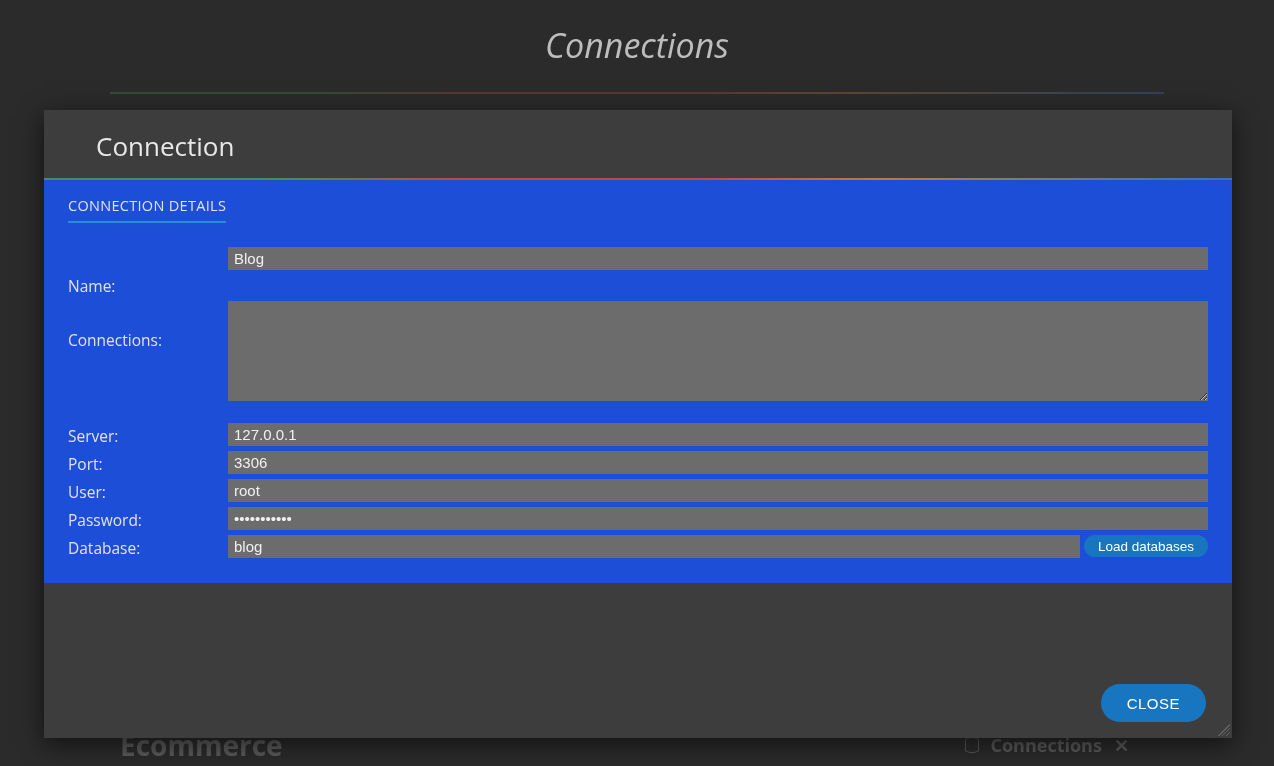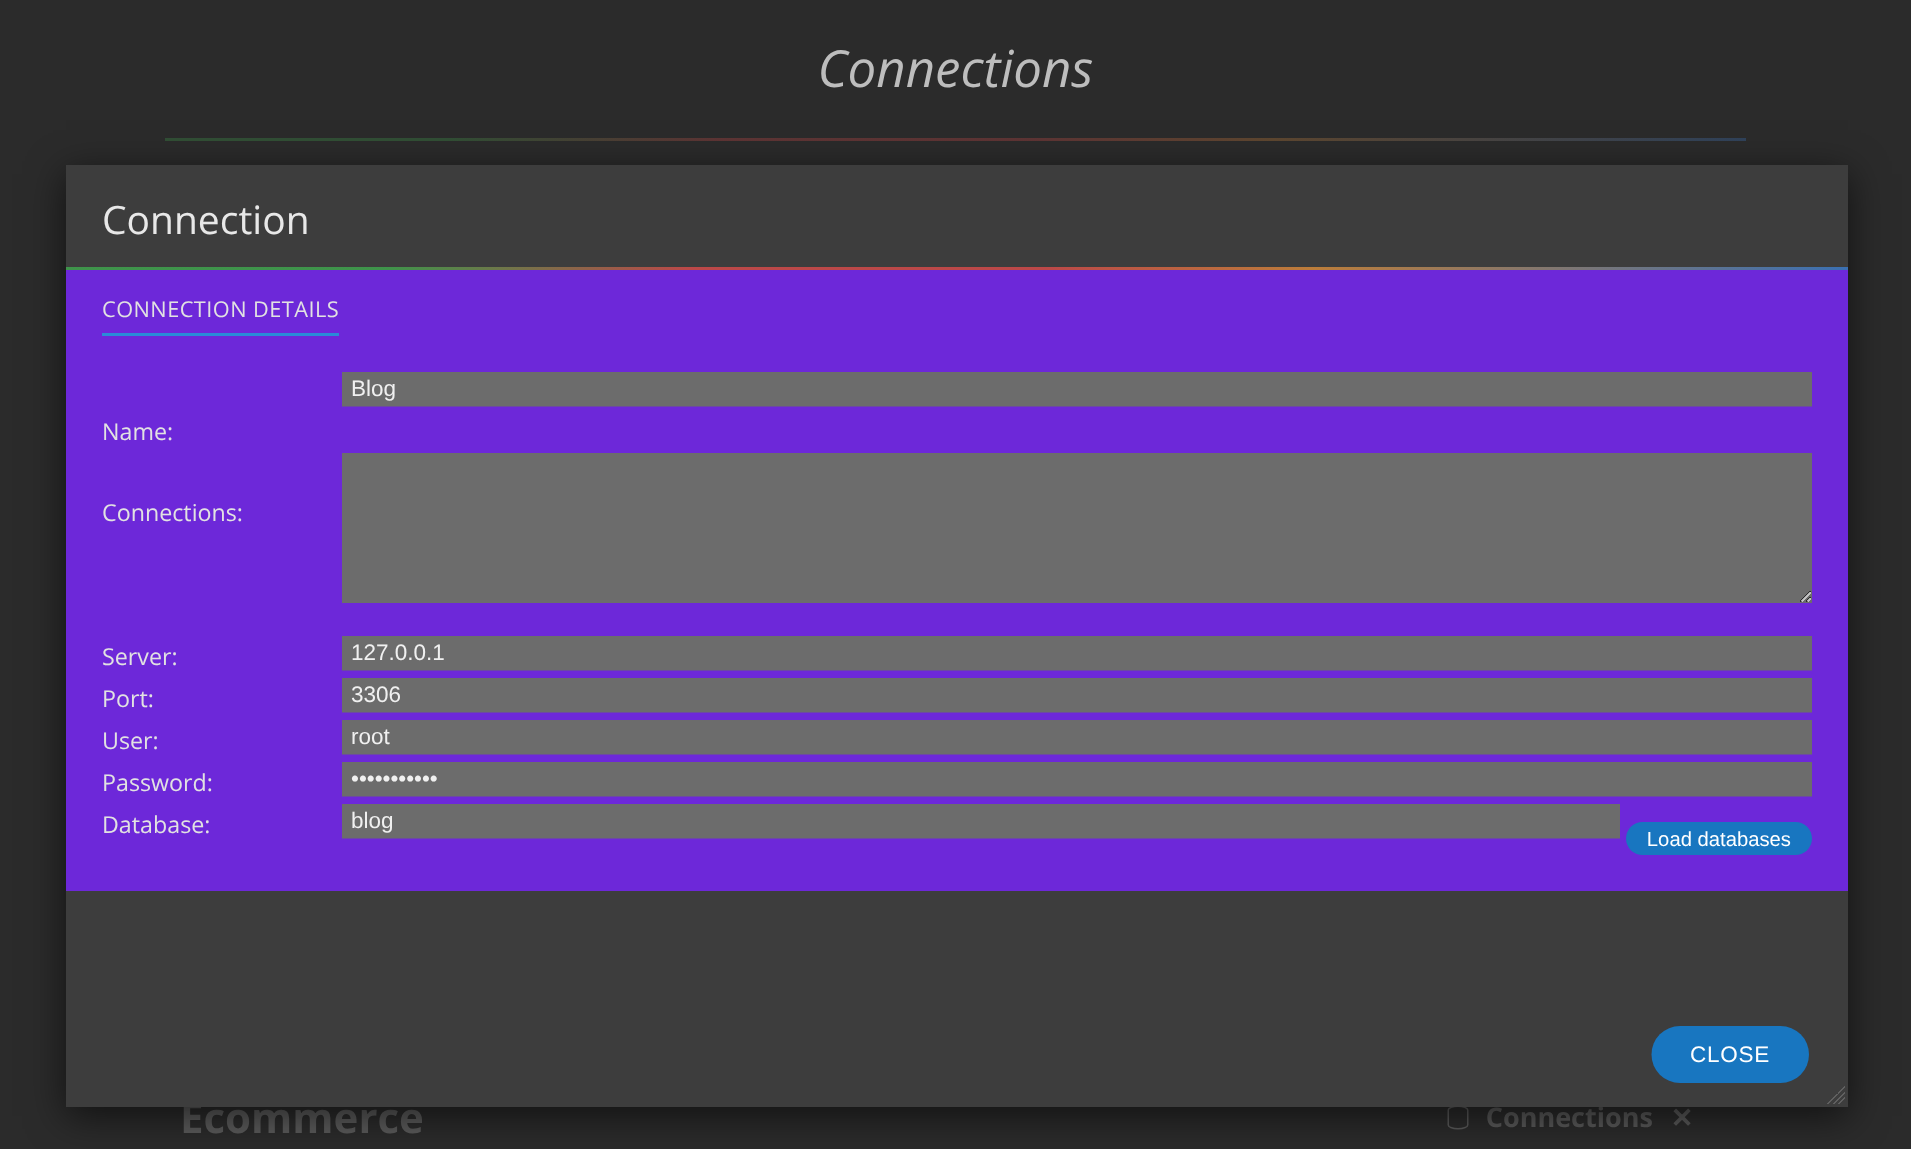--- a/index.html
+++ b/index.html
@@ -63,28 +63,29 @@
     width: 1188px; height: 628px;
     background: #3d3d3d;
     box-shadow: 0 6px 24px rgba(0,0,0,0.6);
     display: flex; flex-direction: column;
   }
   .modal-header {
     padding: 18px 24px 14px 24px;
     font-size: 26px;
     color: #e8e8e8;
     background: #3d3d3d;
+    margin-left: 28px;
   }
   .rainbow {
     height: 2px;
     background: linear-gradient(to right,#3fa34d 0%, #3fa34d 18%, #d24a4a 35%, #d24a4a 55%, #d2883a 70%, #3a79c8 100%);
     opacity: 0.85;
   }
   .modal-body {
-    background: #6d28d9;
+    background: #1d4ed8;
     padding: 14px 24px 24px 24px;
     flex: 0 0 auto;
   }
   .section-tab {
     display: inline-block;
     font-size: 14.5px;
     letter-spacing: 0.3px;
     color: #e2e2e2;
     padding-bottom: 6px;
     border-bottom: 2px solid #2a8bd8;
@@ -165,21 +166,20 @@
   .pill-btn {
     background: #1876c0;
     color: #fff;
     border: none;
     border-radius: 11px;
     padding: 0 14px;
     height: 22px;
     font-size: 13.5px;
     cursor: pointer;
     white-space: nowrap;
-    margin-top: 12px;
   }
   .modal-footer {
     margin-top: auto;
     background: #3d3d3d;
     height: 70px;
     display: flex;
     align-items: center;
     justify-content: flex-end;
     padding-right: 26px;
   }

